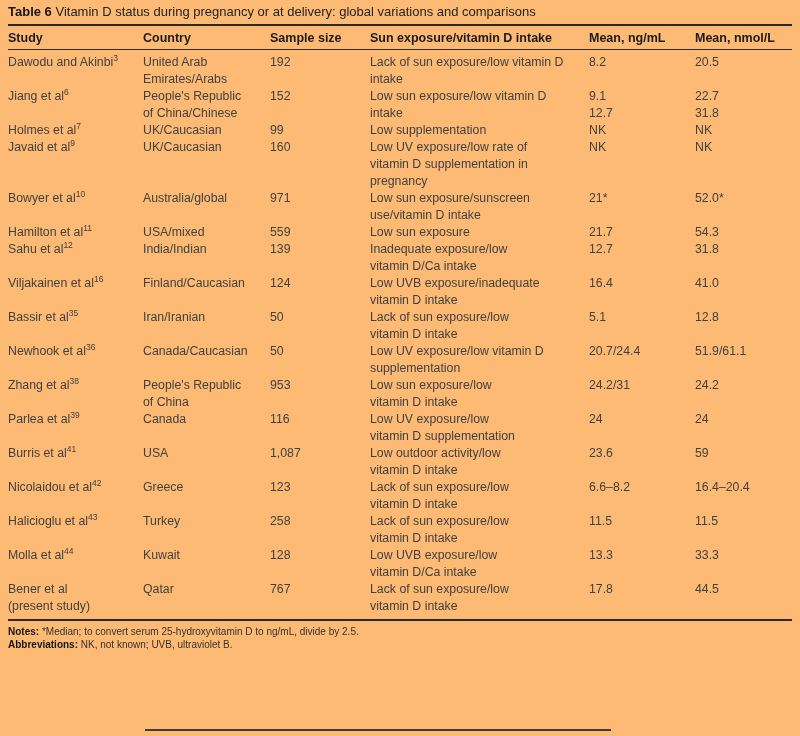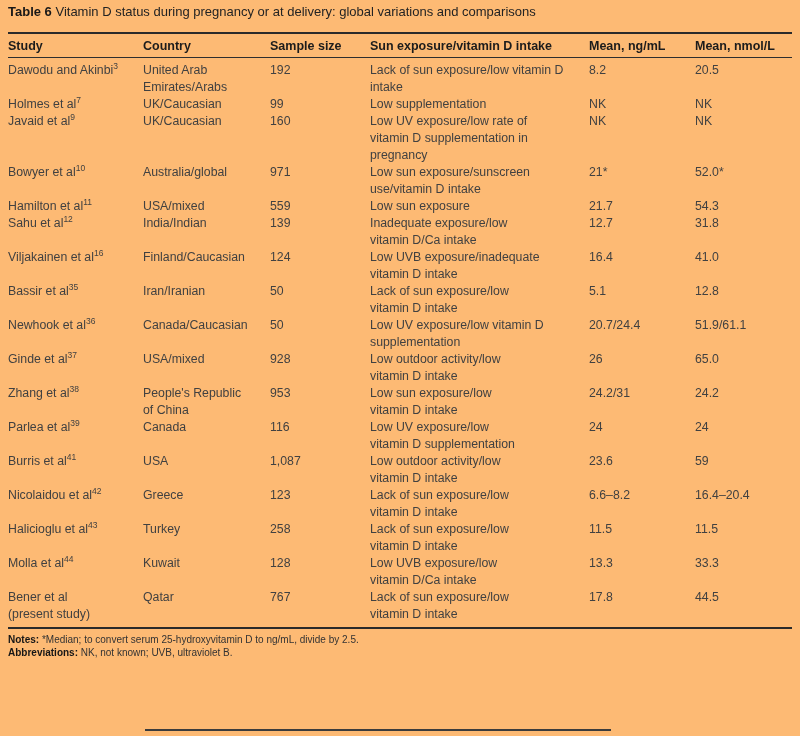--- a/index.html
+++ b/index.html
@@ -17,21 +17,21 @@
     left: 8px;
     top: 4px;
     font-size: 13px;
     color: #232323;
     white-space: nowrap;
   }
   .title .bold { font-weight: bold; color: #171717; }
   .tablewrap {
     position: absolute;
     left: 8px;
-    top: 32px;
+    top: 24px;
     width: 784px;
   }
   table.datatable {
     border-collapse: collapse;
     table-layout: fixed;
     width: 100%;
     border-top: 2px solid #2a2a2a;
     border-bottom: 2px solid #2a2a2a;
   }
   table.datatable thead th {
@@ -108,20 +108,32 @@
             <td><span>Dawodu and Akinbi</span><sup>3</sup></td>
             <td>United Arab
 Emirates/Arabs</td>
             <td>192</td>
             <td>Lack of sun exposure/low vitamin D
 intake</td>
             <td>8.2</td>
             <td>20.5</td>
           </tr>
           <tr>
+            <td><span>Jiang et al</span><sup>6</sup></td>
+            <td>People's Republic
+of China/Chinese</td>
+            <td>152</td>
+            <td>Low sun exposure/low vitamin D
+intake</td>
+            <td>9.1
+12.7</td>
+            <td>22.7
+31.8</td>
+          </tr>
+          <tr>
             <td><span>Holmes et al</span><sup>7</sup></td>
             <td>UK/Caucasian</td>
             <td>99</td>
             <td>Low supplementation</td>
             <td>NK</td>
             <td>NK</td>
           </tr>
           <tr>
             <td><span>Javaid et al</span><sup>9</sup></td>
             <td>UK/Caucasian</td>
@@ -179,29 +191,20 @@
           <tr>
             <td><span>Newhook et al</span><sup>36</sup></td>
             <td>Canada/Caucasian</td>
             <td>50</td>
             <td>Low UV exposure/low vitamin D
 supplementation</td>
             <td>20.7/24.4</td>
             <td>51.9/61.1</td>
           </tr>
           <tr>
-            <td><span>Ginde et al</span><sup>37</sup></td>
-            <td>USA/mixed</td>
-            <td>928</td>
-            <td>Low outdoor activity/low
-vitamin D intake</td>
-            <td>26</td>
-            <td>65.0</td>
-          </tr>
-          <tr>
             <td><span>Zhang et al</span><sup>38</sup></td>
             <td>People's Republic
 of China</td>
             <td>953</td>
             <td>Low sun exposure/low
 vitamin D intake</td>
             <td>24.2/31</td>
             <td>24.2</td>
           </tr>
           <tr>

